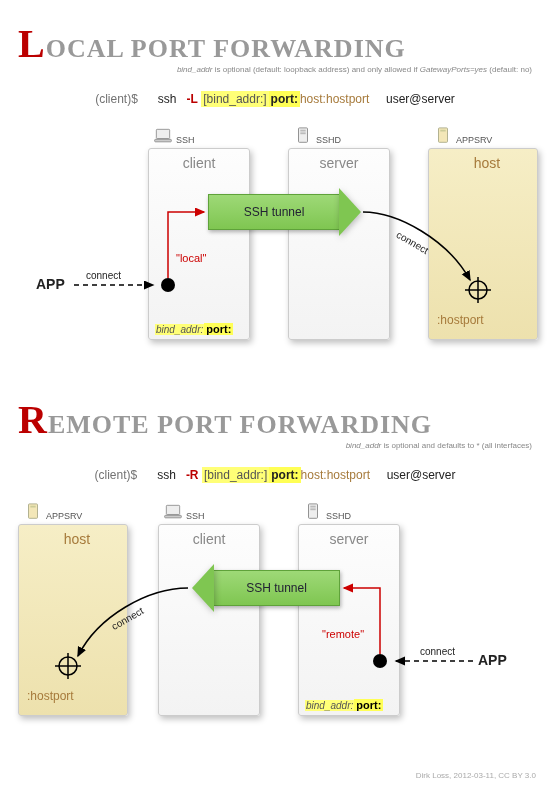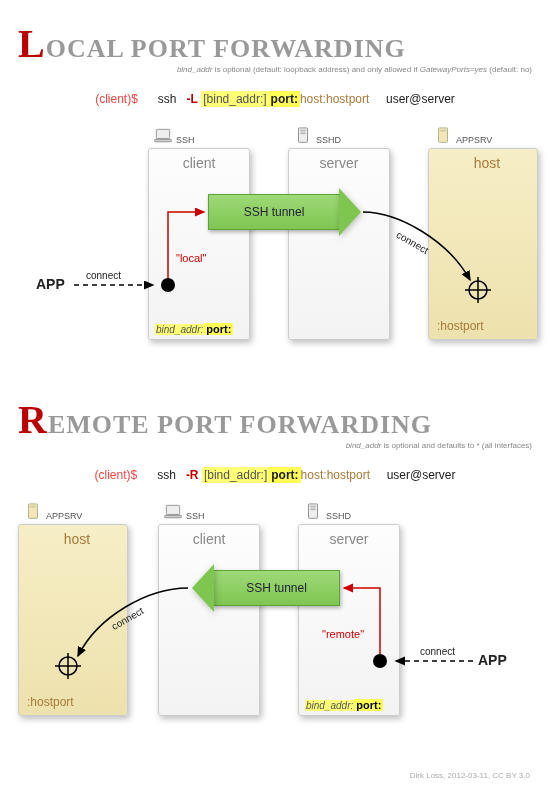--- a/index.html
+++ b/index.html
@@ -3,44 +3,44 @@
 <meta charset="utf-8">
 <style>
   html,body{margin:0;padding:0;background:#fff;font-family:"Helvetica Neue",Arial,sans-serif;}
   .page{width:550px;height:786px;position:relative;border-radius:25px;}
   .title{font-family:Georgia,"Times New Roman",serif;font-weight:bold;color:#999;letter-spacing:1px;white-space:nowrap;}
   .title .bigL{color:#b00;font-size:40px;}
   .title .rest{font-size:26px;text-transform:uppercase;}
   .subnote{font-size:8px;color:#888;text-align:right;}
   .subnote i{font-style:italic;}
   .cmdline{font-size:12px;color:#222;margin-top:18px;text-align:center;}
-  .cmdline .prompt{color:#ef4444;}
+  .cmdline .prompt{color:#737373;}
   .cmdline .flag{color:#b00;font-weight:bold;}
   .cmdline .bind{background:#ffff77;color:#555;padding:1px 2px;}
   .cmdline .port{font-weight:bold;background:#ffff55;padding:1px 2px;}
   .cmdline .hp{color:#a67a3b;}
   .cmdline .user{color:#222;}
   .diagram{position:relative;height:240px;margin-top:14px;}
   .box{position:absolute;width:100px;height:190px;background:linear-gradient(#fdfdfd,#f3f3f3);border:1px solid #ccc;border-radius:3px;box-shadow:2px 3px 6px rgba(0,0,0,0.25);}
   .box.host{background:linear-gradient(#f6eec6,#ede1ad);padding-left:8px;}
   .box .boxlabel{text-align:center;font-size:14px;color:#888;margin-top:6px;}
   .box.host .boxlabel{color:#a67a3b;}
-  .box .hp{position:absolute;bottom:6px;left:8px;font-size:12px;color:#a67a3b;}
+  .box .hp{position:absolute;bottom:12px;left:8px;font-size:12px;color:#a67a3b;}
   .box .portlab{position:absolute;bottom:6px;left:6px;font-size:11px;}
   .box .portlab .bind{font-style:italic;background:#ffff77;color:#555;padding:0 1px;font-size:10px;}
   .box .portlab .port{font-weight:bold;background:#ffff55;padding:0 2px;}
   .dev{position:absolute;top:-22px;left:4px;font-size:9px;color:#555;display:flex;align-items:flex-end;gap:3px;}
   .dev svg{width:20px;height:18px;}
   .tunnel{position:absolute;height:34px;background:linear-gradient(#9ed977,#7fc651);border:1px solid #5fa23a;box-shadow:1px 2px 4px rgba(0,0,0,0.3);font-size:12px;color:#223;display:flex;align-items:center;justify-content:center;}
   .tunnel::after{content:"";position:absolute;right:-22px;top:-7px;width:0;height:0;border-top:24px solid transparent;border-bottom:24px solid transparent;border-left:22px solid #7fc651;filter:drop-shadow(1px 2px 3px rgba(0,0,0,0.25));}
   .tunnel.rev::after{right:auto;left:-22px;border-left:none;border-right:22px solid #7fc651;}
   .applabel{position:absolute;font-size:14px;font-weight:bold;color:#222;}
   .connlabel{position:absolute;font-size:10px;color:#222;}
   .locallabel{position:absolute;font-size:11px;color:#c00;}
-  .footer{position:absolute;bottom:6px;right:20px;font-size:8px;color:#aaa;}
+  .footer{position:absolute;bottom:6px;right:14px;font-size:8px;color:#aaa;}
   svg.overlay{position:absolute;top:0;left:0;}
   .node{fill:#000;}
   .target{fill:none;stroke:#000;stroke-width:1.5;}
 </style>
 </head>
 <body>
 <div class="page">
 
 <div style="padding:20px 18px 0 18px">
   <div class="title">

